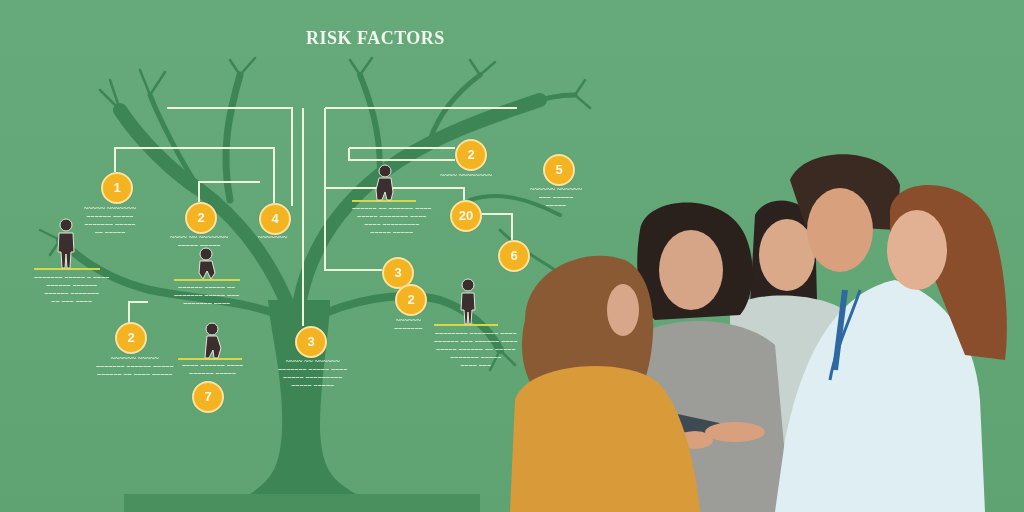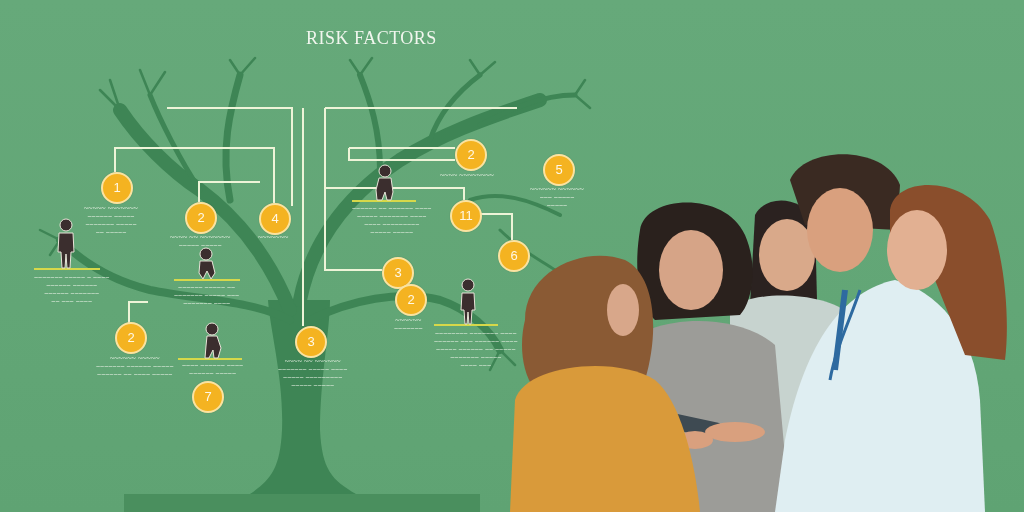--- a/index.html
+++ b/index.html
@@ -1,21 +1,21 @@
 <!DOCTYPE html>
 <html><head>
   <meta charset="utf-8">
   <style>
     html, body { margin: 0; padding: 0; }
     body {
       width: 1024px; height: 512px; overflow: hidden; position: relative;
       background: #64a878;
       font-family: "Liberation Sans", sans-serif;
     }
-    .stage { position: absolute; inset: 0; background: linear-gradient(180deg, #66a97a 0%, #62a676 60%, #5fa373 100%); }
+    .stage { position: absolute; inset: 0; background: linear-gradient(180deg, #66a97a 0%, #62a676 60%, #5fa373 100%); font-weight: bold; }
     .title {
       position: absolute; left: 306px; top: 28px;
       font-family: "Liberation Serif", serif; font-size: 18px; letter-spacing: 0.5px;
       color: #f1f6ee;
     }
     svg.tree { position: absolute; left: 0; top: 0; }
     .node {
       position: absolute; width: 28px; height: 28px; border-radius: 50%;
       background: #f4b321; border: 2px solid #fbe3a0;
       color: #fff8e6; font-size: 13px; line-height: 28px; text-align: center;
@@ -96,21 +96,21 @@
   <svg class="figure" style="left:200px;top:322px;" width="24" height="38" viewBox="0 0 24 38">
     <circle cx="12" cy="7" r="6" fill="#3b2e2e" stroke="#e8e4d8" stroke-width="1"></circle>
     <path d="M7,14 L17,14 L21,26 L18,36 L14,36 L13,28 L9,36 L5,36 L6,24 Z" fill="#3b2e2e" stroke="#e8e4d8" stroke-width="1"></path>
   </svg>
 
   <div class="node" style="left:101px;top:172px;">1</div>
   <div class="node" style="left:185px;top:202px;">2</div>
   <div class="node" style="left:259px;top:203px;">4</div>
   <div class="node" style="left:455px;top:139px;">2</div>
   <div class="node" style="left:543px;top:154px;">5</div>
-  <div class="node" style="left:450px;top:200px;">11</div>
+  <div class="node" style="left:450px;top:200px;">20</div>
   <div class="node" style="left:498px;top:240px;">6</div>
   <div class="node" style="left:382px;top:257px;">3</div>
   <div class="node" style="left:395px;top:284px;">2</div>
   <div class="node" style="left:115px;top:322px;">2</div>
   <div class="node" style="left:295px;top:326px;">3</div>
   <div class="node" style="left:192px;top:381px;">7</div>
 
   <div class="label" style="left:84px;top:205px;">
     <div class="head">~~~~~ ~~~~~~~</div>
       <div>~~~~~~ ~~~~~</div>

